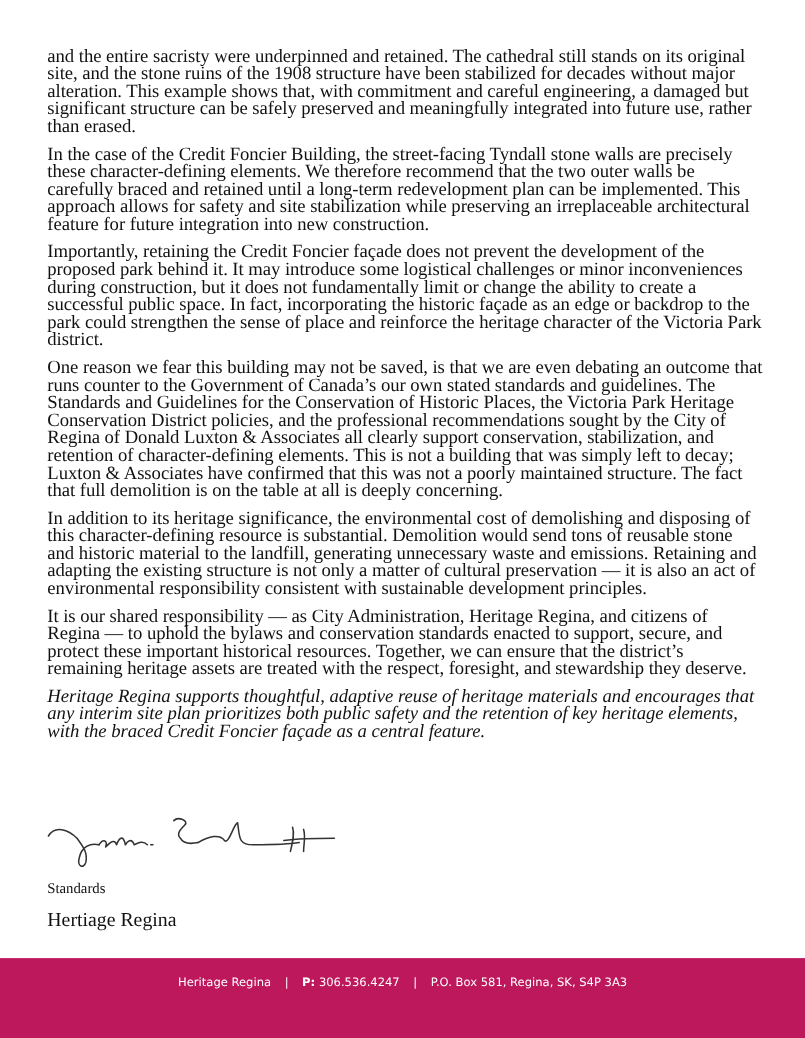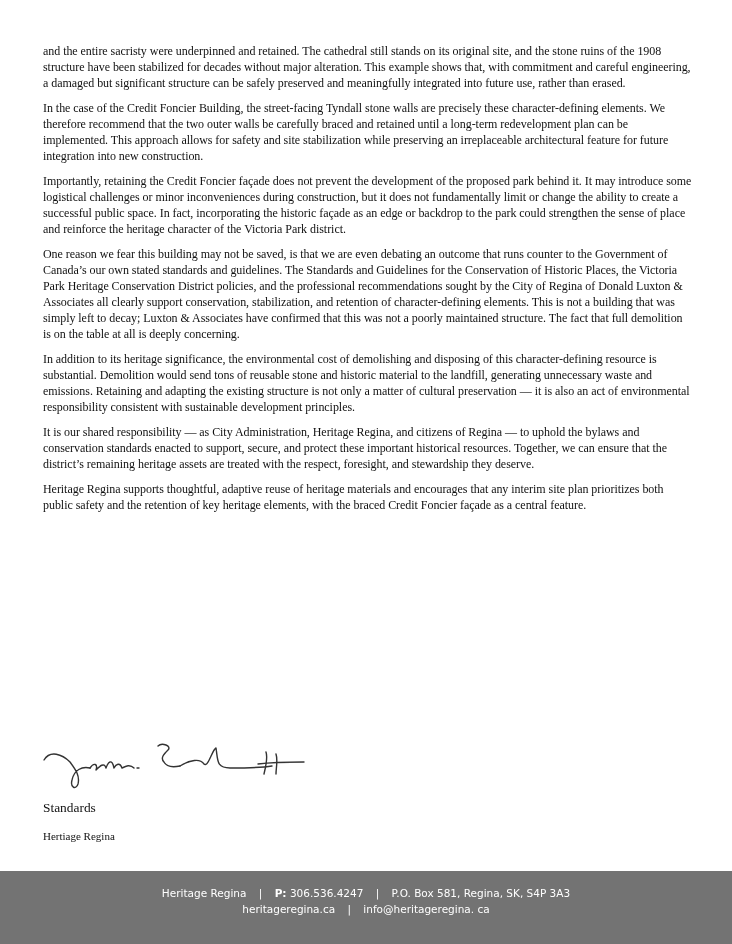--- a/index.html
+++ b/index.html
@@ -16,26 +16,27 @@
     color: #111111;
   }
   .page-body {
     position: absolute;
     left: 43px;
     top: 43px;
     width: 650px;
   }
   .para {
     margin: 0 0 9px 0;
-    font-size: 12px;
+    font-size: 17px;
     line-height: 16px;
     letter-spacing: -0.05px;
   }
   .para.tight {
     margin-bottom: 5px;
+    font-style: italic;
   }
   .para b { font-weight: normal; }
   .signature {
     position: absolute;
     left: 40px;
     top: 740px;
     width: 270px;
     height: 52px;
   }
   .signature svg { width: 100%; height: 100%; }
@@ -43,30 +44,30 @@
     position: absolute;
     left: 43px;
     top: 800px;
     font-size: 13.4px;
     line-height: 16px;
   }
   .sign-org {
     position: absolute;
     left: 43px;
     top: 828px;
-    font-size: 11px;
+    font-size: 18px;
     line-height: 16px;
   }
   .footer {
     position: absolute;
     left: 0;
     top: 871px;
     width: 732px;
     height: 73px;
-    background: #737373;
+    background: #be185d;
     color: #ffffff;
     font-family: "DejaVu Sans", "Liberation Sans", sans-serif;
     font-size: 10.5px;
     line-height: 16px;
     text-align: center;
   }
   .footer-line1 { margin-top: 14px; }
   .footer .sep { padding: 0 9px; }
   .footer b { font-weight: bold; }
 </style>
@@ -108,18 +109,13 @@
 
 <div class="footer">
   <div class="footer-line1">
     <span>Heritage Regina</span>
     <span class="sep">|</span>
     <b>P:</b>
     <span>306.536.4247</span>
     <span class="sep">|</span>
     <span>P.O. Box 581, Regina, SK, S4P 3A3</span>
   </div>
-  <div class="footer-line2">
-    <span>heritageregina.ca</span>
-    <span class="sep">|</span>
-    <span>info@heritageregina. ca</span>
-  </div>
 </div>
 
 </body></html>

